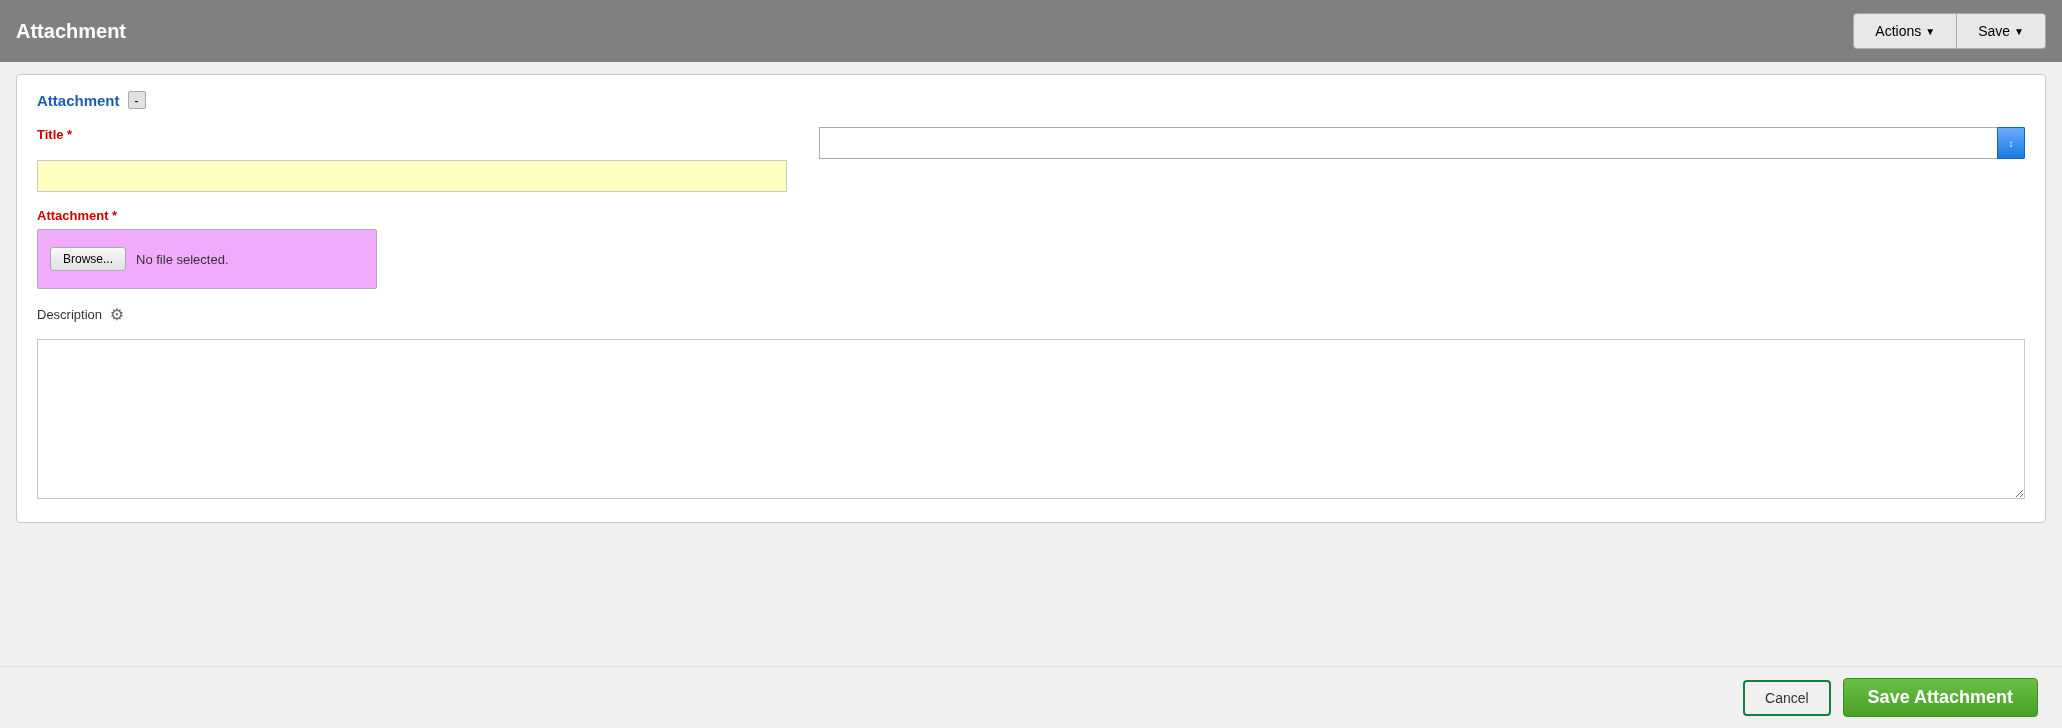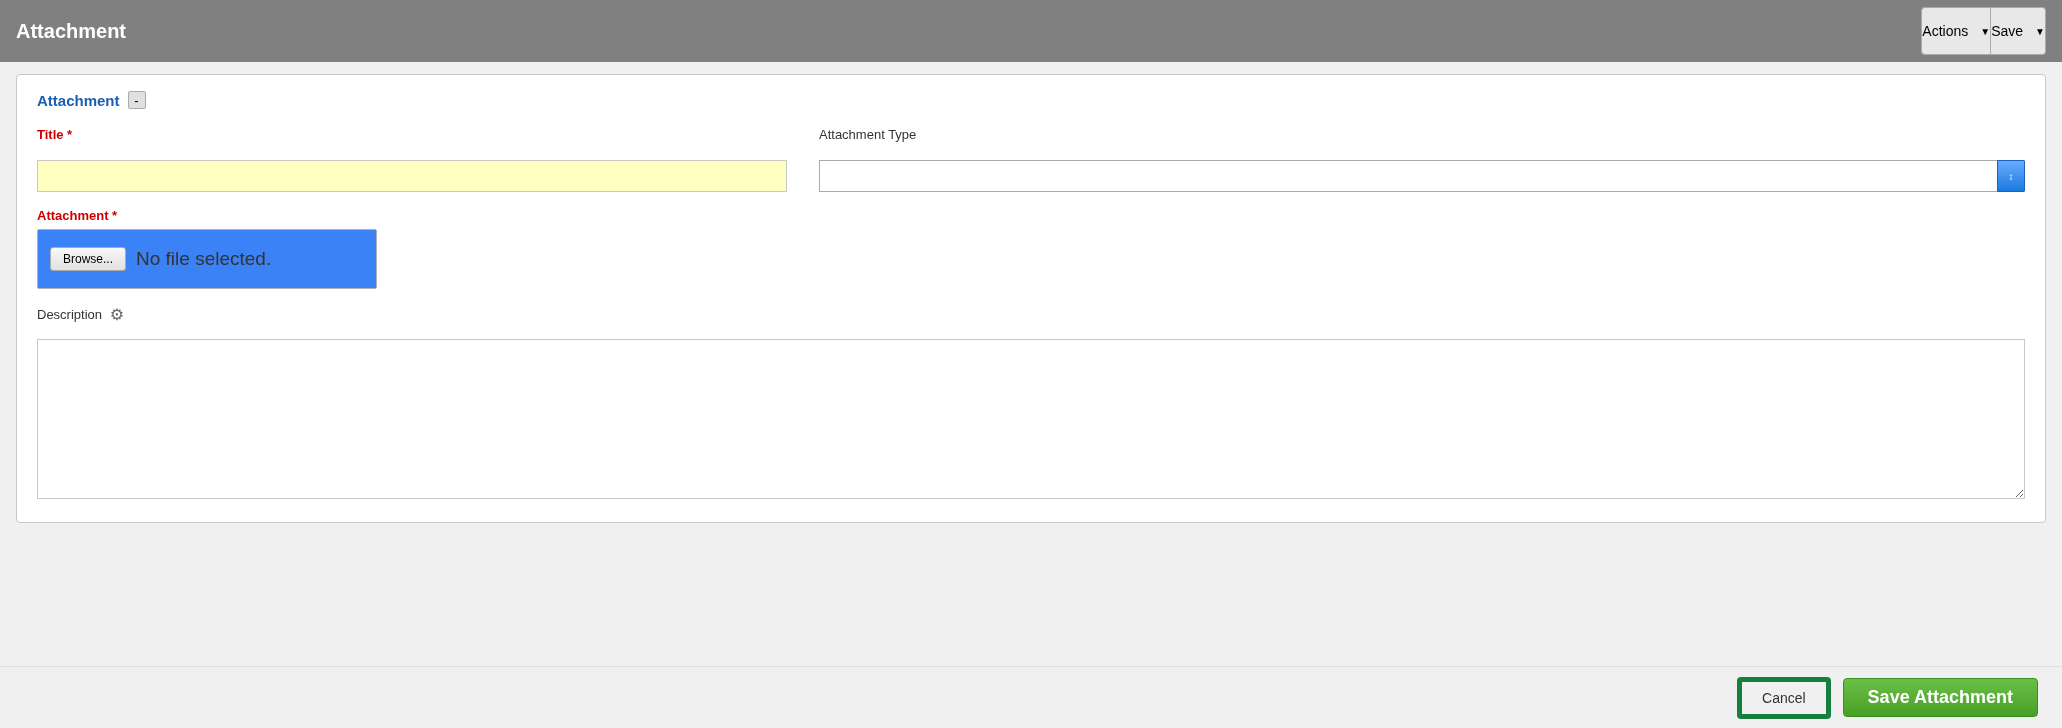--- a/index.html
+++ b/index.html
@@ -44,27 +44,27 @@
     }
 
     .header-buttons {
       display: flex;
       gap: 0;
     }
 
     .header-btn {
       background: #e8e8e8;
       border: 1px solid #aaa;
-      padding: 6px 0;
+      padding: 6px 21px;
       font-size: 14px;
       cursor: pointer;
       display: flex;
       align-items: center;
-      gap: 12px;
-      height: 48px;
+      gap: 4px;
+      height: 36px;
     }
 
     .header-btn:first-child {
       border-radius: 4px 0 0 4px;
     }
 
     .header-btn:last-child {
       border-radius: 0 4px 4px 0;
       border-left: none;
     }
@@ -196,37 +196,37 @@
       margin-bottom: 16px;
     }
 
     .file-upload-box {
       border: 1px solid #b0b0b0;
       border-radius: 2px;
       padding: 10px 12px;
       display: flex;
       align-items: center;
       gap: 10px;
-      background: #3b82f6;
+      background: #f0abfc;
       width: 340px;
       height: 60px;
     }
 
     .browse-btn {
       background: linear-gradient(to bottom, #f8f8f8, #e0e0e0);
       border: 1px solid #aaa;
       padding: 4px 12px;
       font-size: 12px;
       cursor: pointer;
       border-radius: 3px;
       white-space: nowrap;
     }
 
     .file-label {
-      font-size: 19px;
+      font-size: 13px;
       color: #333;
     }
 
     
     .form-row-description {
       margin-top: 4px;
     }
 
     .description-label {
       display: flex;
@@ -266,21 +266,21 @@
       display: flex;
       align-items: center;
       justify-content: flex-end;
       padding: 0 24px;
       gap: 12px;
       flex-shrink: 0;
     }
 
     .btn-cancel {
       background: #f0f0f0;
-      border: 5px solid #15803d;
+      border: 2px solid #15803d;
       padding: 8px 20px;
       font-size: 14px;
       cursor: pointer;
       border-radius: 4px;
       color: #333;
     }
 
     .btn-save {
       background: linear-gradient(to bottom, #6abf47, #4a9f27);
       border: 1px solid #3a8f17;
@@ -318,21 +318,20 @@
         <span class="section-title">Attachment</span>
         <button class="section-collapse-btn">-</button>
       </div>
 
       <div class="form-row-top">
         <div class="form-group form-group-left">
           <label class="form-label required">Title *</label>
           <input class="form-input-title" type="text" style="">
         </div>
         <div class="form-group form-group-right">
-          <label class="form-label">Attachment Type</label>
           <div class="select-wrapper">
             <select class="form-select">
             </select>
             <div class="select-arrow">↕</div>
           </div>
         </div>
       </div>
 
       <div class="form-row-attachment">
         <label class="form-label required">Attachment *</label>

